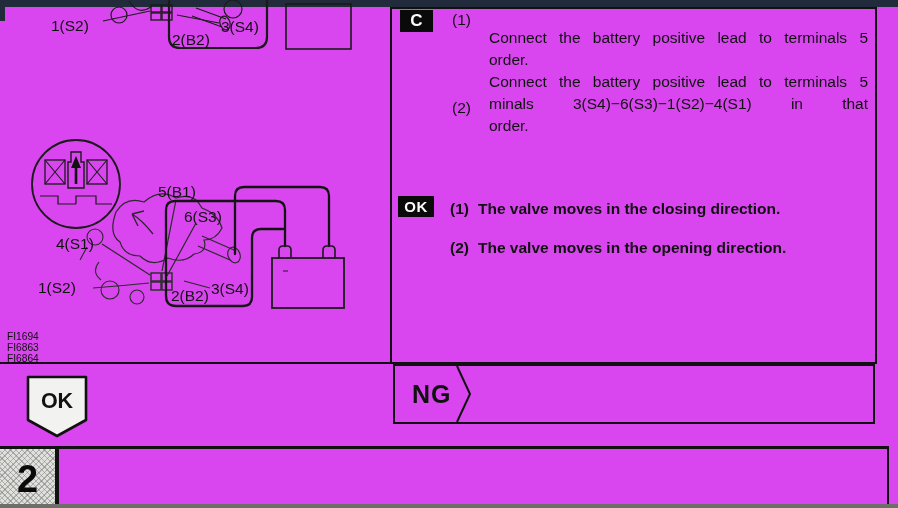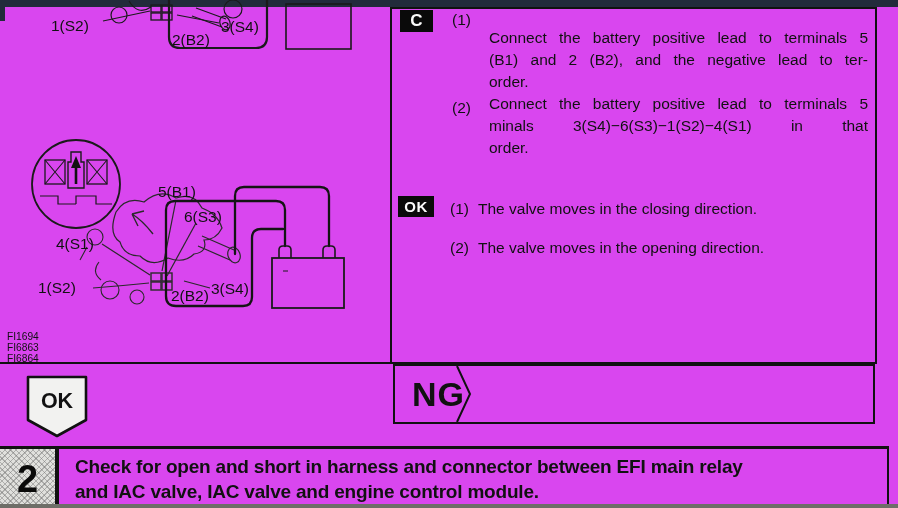--- a/index.html
+++ b/index.html
@@ -31,35 +31,35 @@
   .c-badge{left:400px;top:10px;width:33px;height:22px;font-size:17px;}
   .ok-badge{left:398px;top:196px;width:36px;height:21px;font-size:15px;letter-spacing:.5px;}
 
   .instr-marker{position:absolute;left:452px;font-size:15.5px;line-height:22px;}
   .instr-lines{position:absolute;left:489px;top:27px;width:379px;font-size:15.5px;}
   .instr-lines .ln{height:22px;line-height:22px;white-space:nowrap;}
   .instr-lines .ln.just{text-align:justify;text-align-last:justify;white-space:normal;overflow:hidden;}
 
   .result-line{
     position:absolute;left:450px;width:420px;height:23px;line-height:23px;
-    font-weight:normal;font-size:15.5px;white-space:nowrap;
+    font-weight:bold;font-size:15.5px;white-space:nowrap;
   }
   .result-line .mk{display:inline-block;width:28px;}
 
   
   .full-rule{position:absolute;left:0;top:361.5px;width:877px;height:2.5px;background:#111;}
 
   
   .ng-box{
     position:absolute;left:393px;top:364px;width:482px;height:60px;
     border:2px solid #111;box-sizing:border-box;
   }
   .ng-label{
     position:absolute;left:17px;top:0;height:100%;display:flex;align-items:center;
-    font-size:34px;font-weight:bold;letter-spacing:1px;
+    font-size:25px;font-weight:bold;letter-spacing:1px;
   }
   .ng-chevron{position:absolute;left:58px;top:0;}
   .ng-action{
     position:absolute;left:86px;top:0;height:100%;display:flex;align-items:center;
     font-size:16.5px;font-weight:bold;
   }
 
   
   .diagrams{position:absolute;left:0;top:0;}
 
@@ -178,21 +178,20 @@
 
   <div class="right-box"></div>
 
   <div class="badge c-badge">C</div>
 
   <div class="instr-marker" style="top:9px;">(1)</div>
   <div class="instr-marker" style="top:97px;">(2)</div>
 
   <div class="instr-lines">
     <div class="ln just">Connect the battery positive lead to terminals 5</div>
-    <div class="ln just">(B1) and 2 (B2), and the negative lead to ter-</div>
     <div class="ln">order.</div>
     <div class="ln just">Connect the battery positive lead to terminals 5</div>
     <div class="ln just">minals 3(S4)−6(S3)−1(S2)−4(S1) in that</div>
     <div class="ln">order.</div>
   </div>
 
   <div class="badge ok-badge">OK</div>
 
   <div class="result-line" style="top:197px;">
     <span class="mk">(1)</span><span>The valve moves in the closing direction.</span>
@@ -213,20 +212,16 @@
   <svg class="ok-pentagon" width="66" height="66" viewBox="0 0 66 66">
     <polygon points="3,3 61,3 61,46 32,62 3,46" fill="#f2f2f0" stroke="#111" stroke-width="2.6" stroke-linejoin="round"></polygon>
     <text x="32" y="34" font-size="21.5" font-weight="bold" text-anchor="middle">OK</text>
   </svg>
 
   <div class="step2-box">
     <div class="step2-numcell">
       <span class="step2-num">2</span>
     </div>
     <div class="step2-divider"></div>
-    <div class="step2-text">
-      <div>Check for open and short in harness and connector between EFI main relay</div>
-      <div>and IAC valve, IAC valve and engine control module.</div>
-    </div>
   </div>
 
   <div class="bottom-edge"></div>
 </div>
 
 </body></html>

